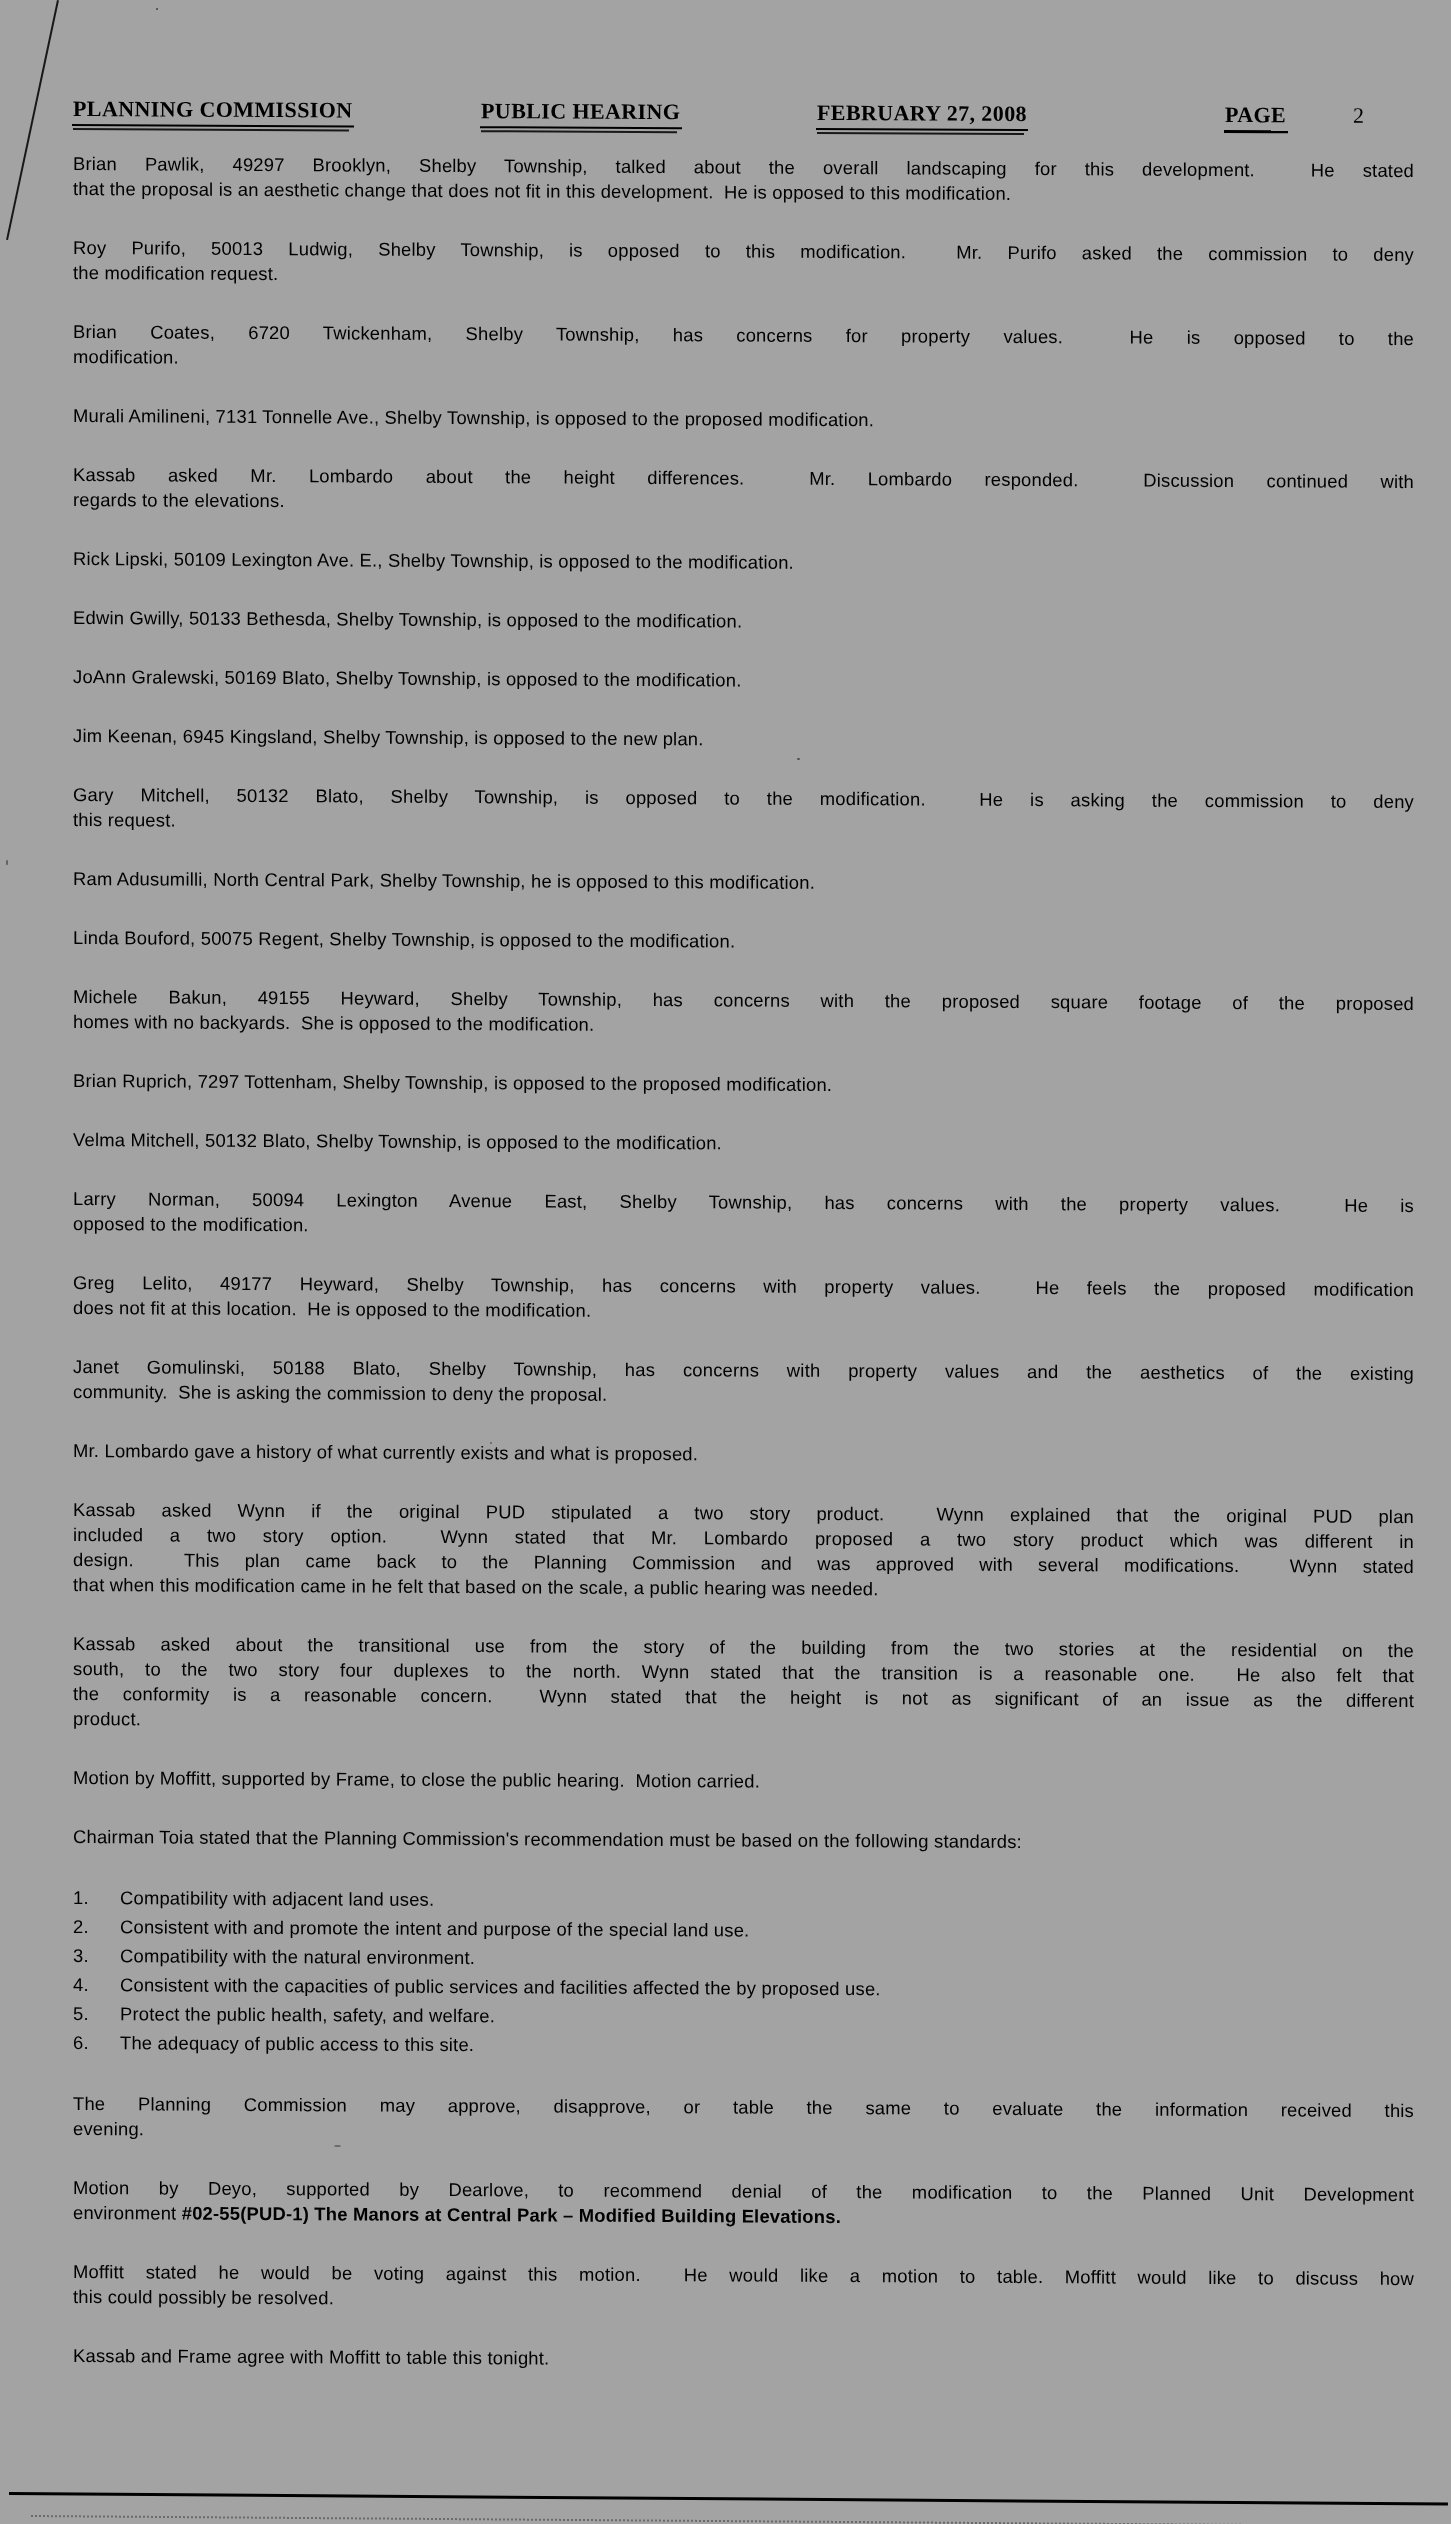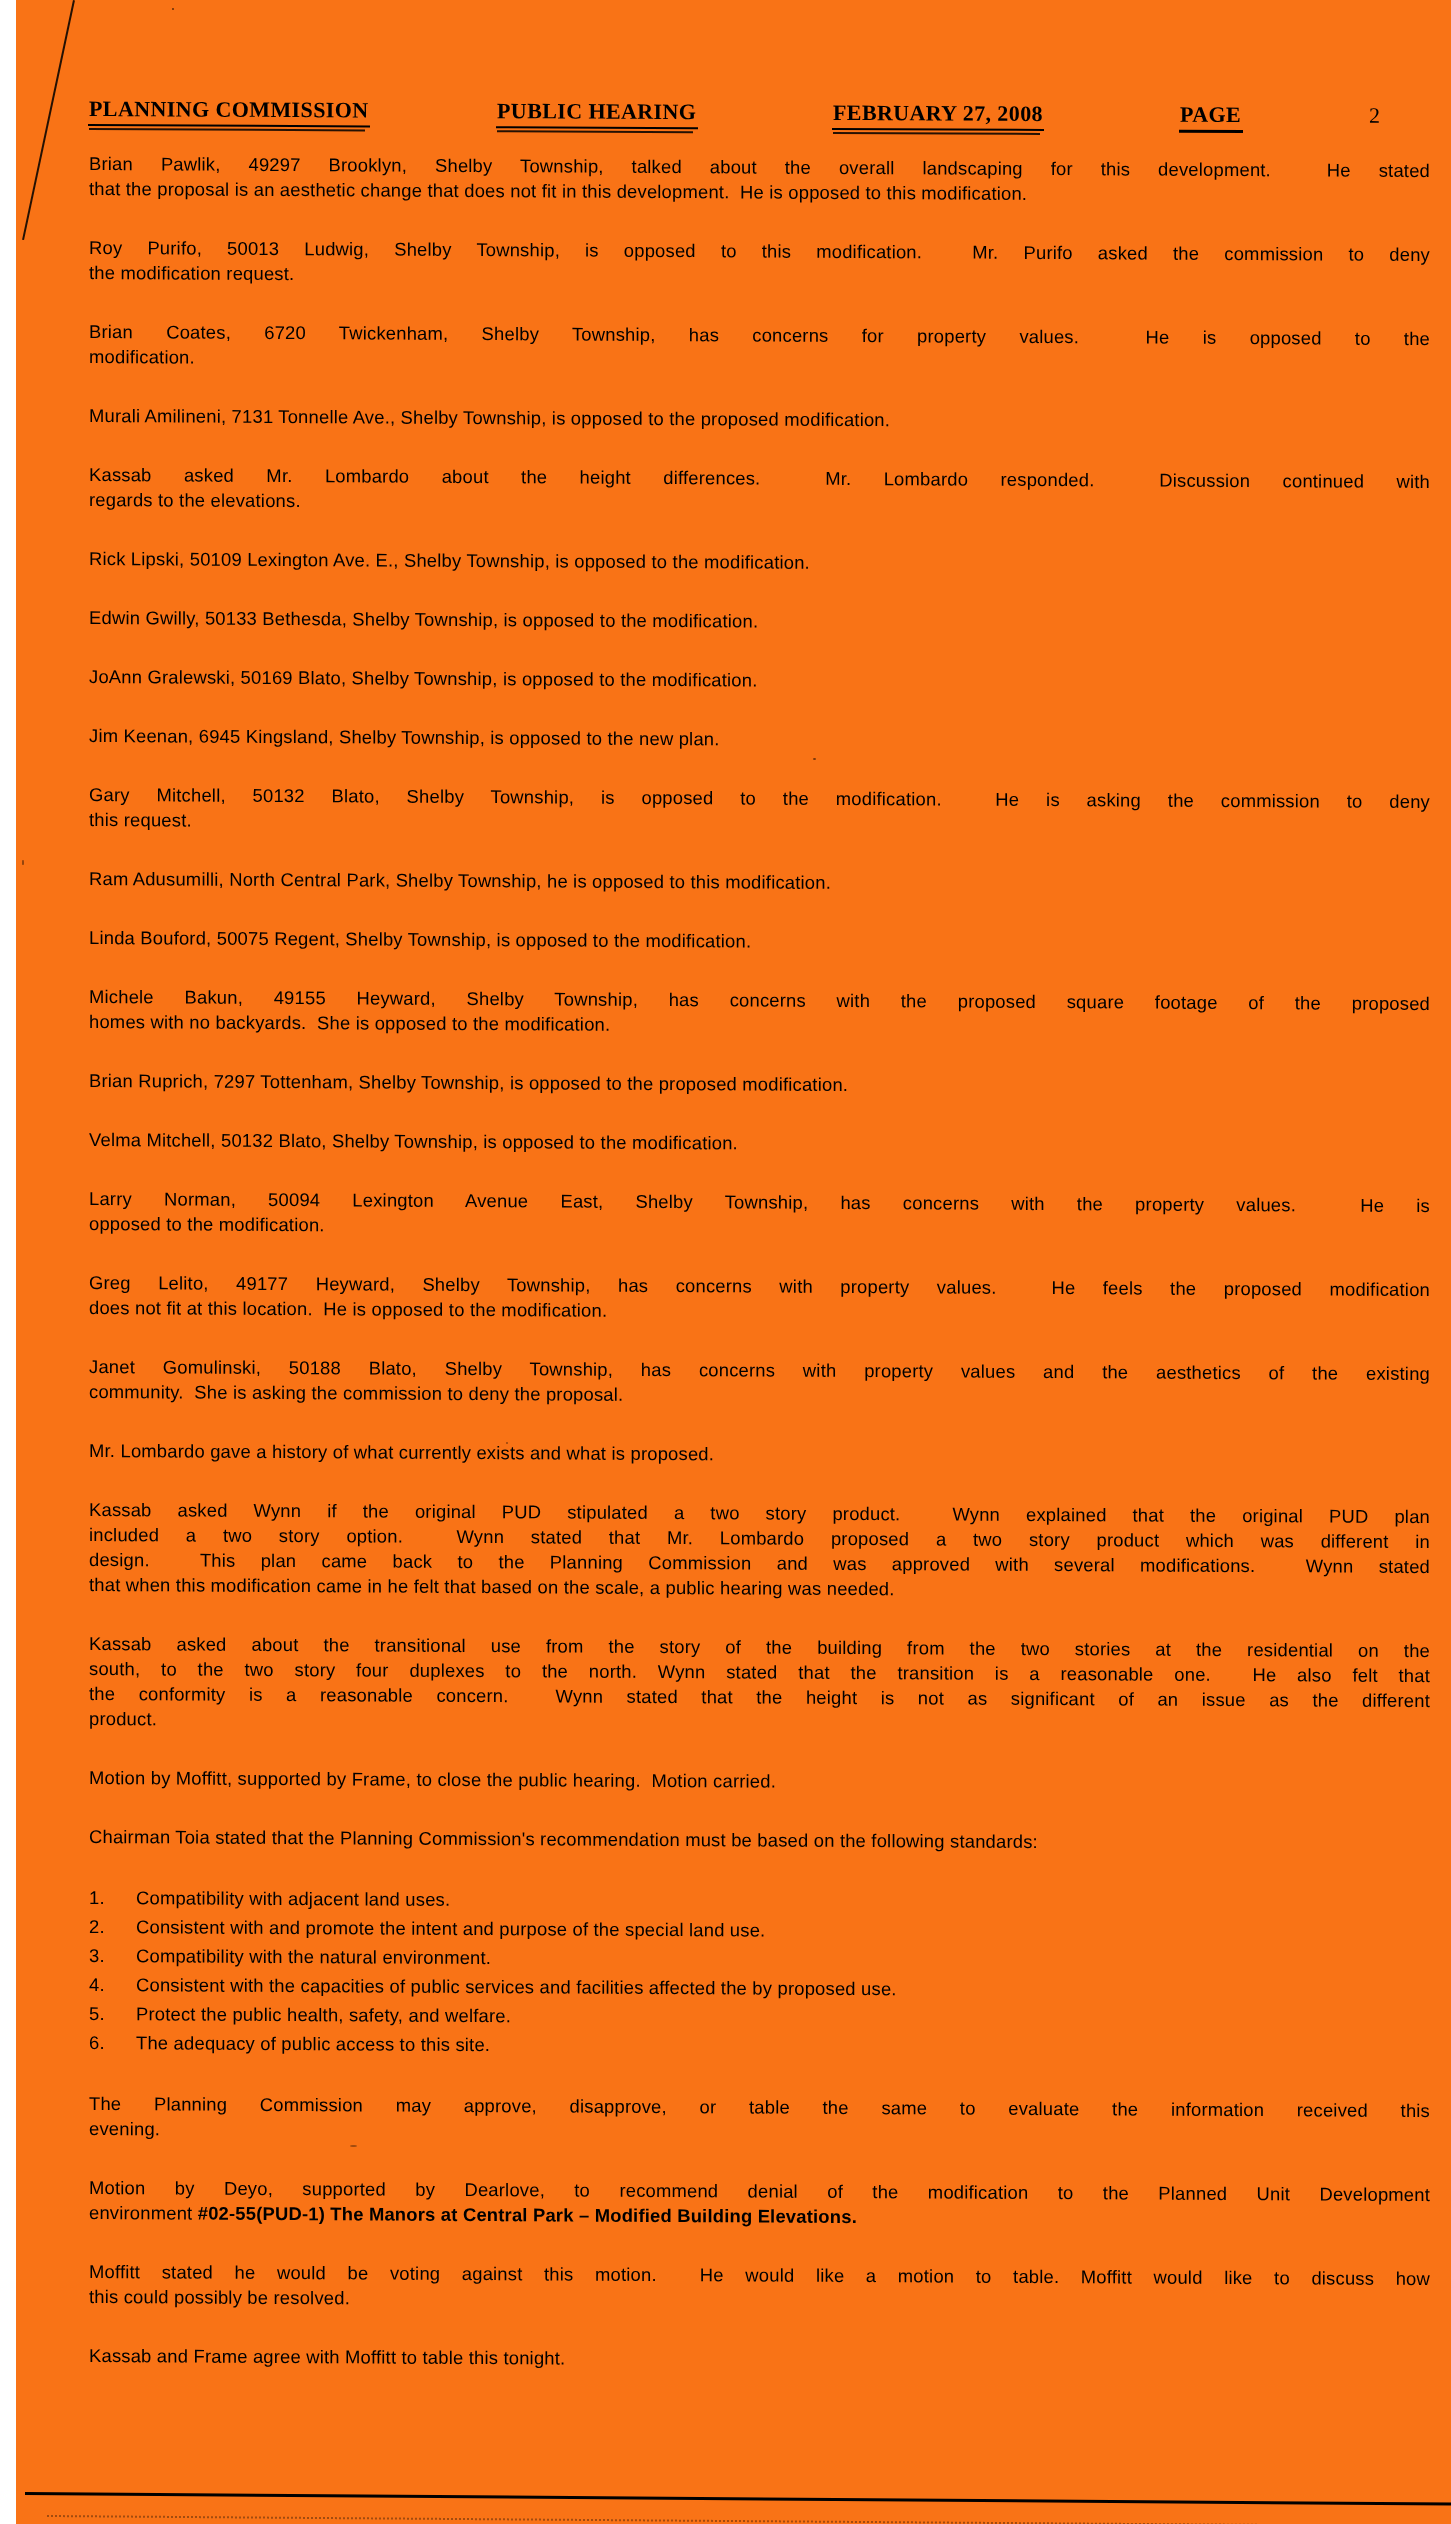--- a/index.html
+++ b/index.html
@@ -11,22 +11,21 @@
     width: 1452px;
     height: 2525px;
     position: relative;
     overflow: hidden;
     font-family: "Liberation Sans", sans-serif;
     color: #000;
   }
   #sheet {
     position: absolute;
     inset: 0;
-    background: #f97316;
-    margin-left: 16px;
+    background: #a3a3a3;
   }
   
   #content {
     position: absolute;
     left: 73px;
     top: 96px;
     width: 1341px;
     transform: skewY(0.3deg);
     transform-origin: 0 0;
   }
@@ -36,21 +35,21 @@
     font-family: "Liberation Serif", serif;
     font-weight: 700;
     font-size: 22px;
     letter-spacing: 0.4px;
     white-space: nowrap;
   }
   .hcell { position: absolute; top: 0; }
   .h-title   { left: 0; }
   .h-section { left: 408px; }
   .h-date    { left: 744px; }
-  .h-page    { left: 1091px; }
+  .h-page    { left: 1152px; }
   .h-num     { left: 1280px; font-weight: 400; }
   
   .u2 { position: relative; display: inline-block; }
   .u2::after {
     content: ""; position: absolute; left: -1.5px; right: -1.5px;
     bottom: -3.8px; height: 2.3px; background: #000;
   }
   .u2::before {
     content: ""; position: absolute; left: 0; right: 3.1px;
     bottom: -7.7px; height: 1.5px; background: #000; opacity: .85;

